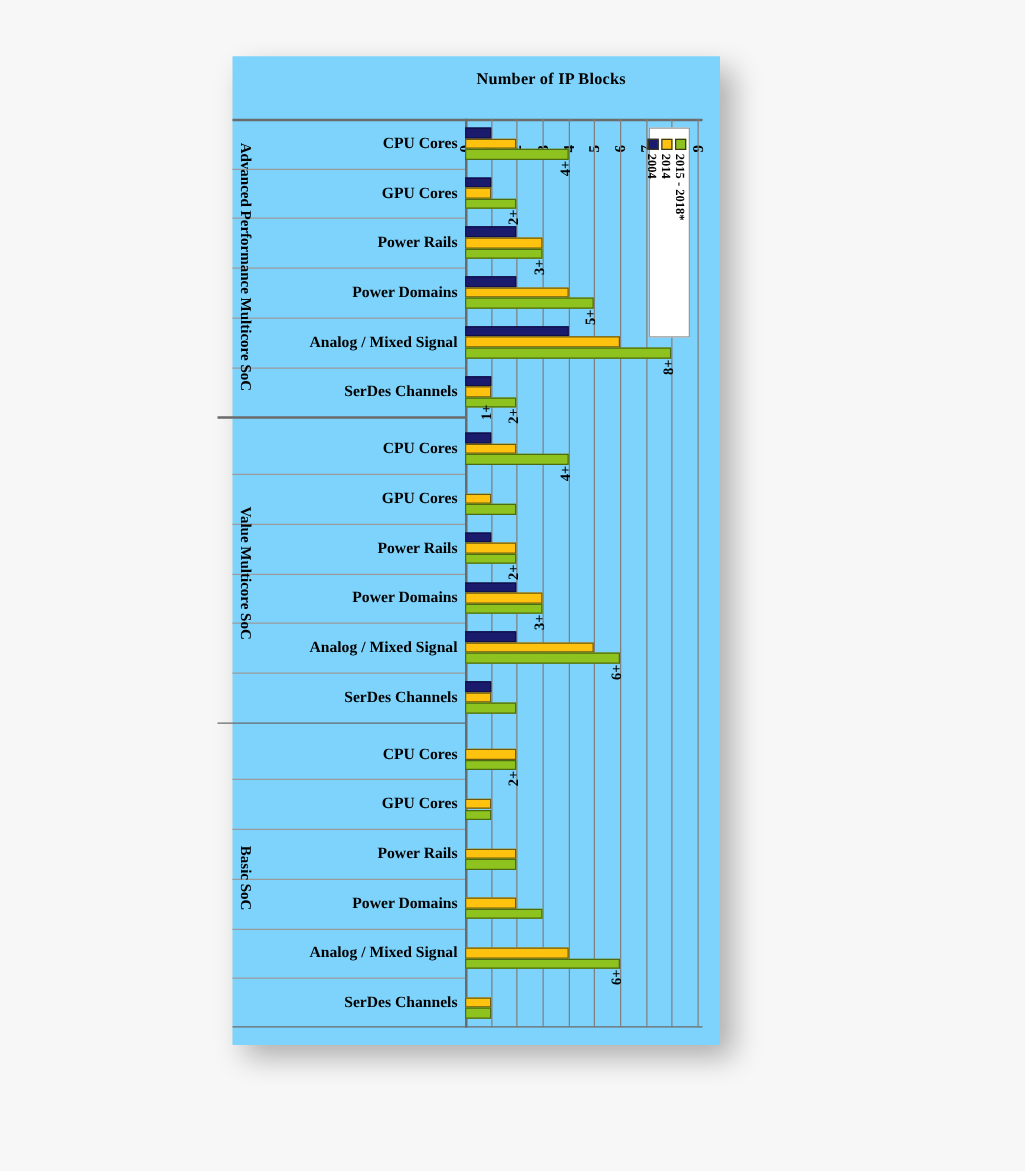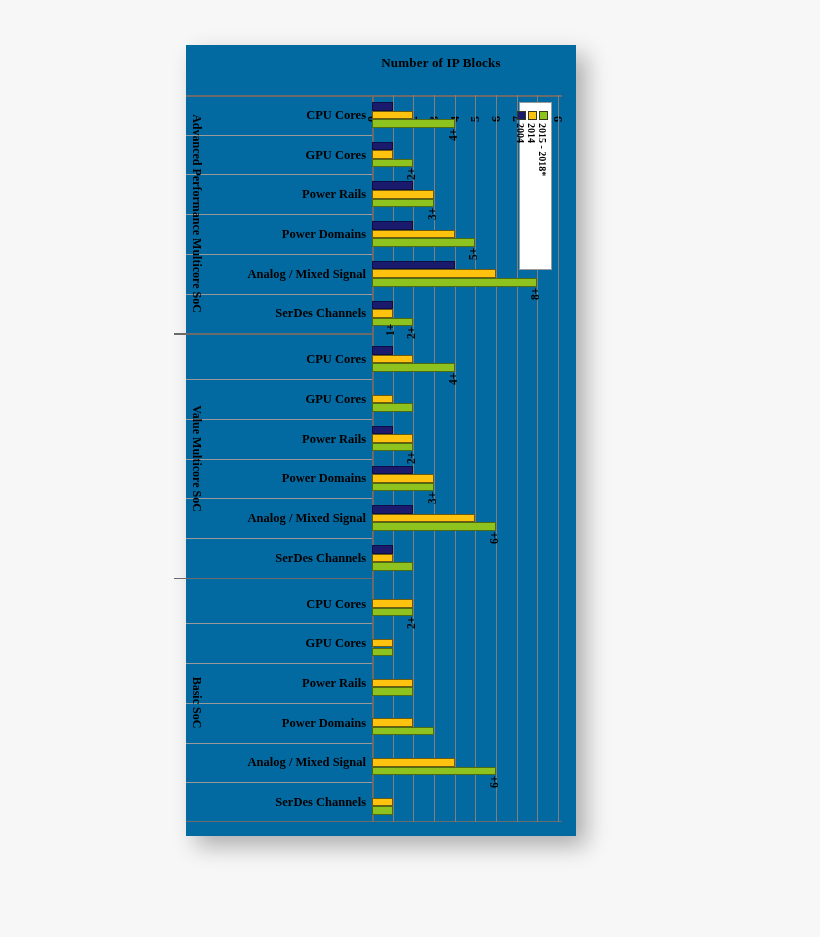--- a/index.html
+++ b/index.html
@@ -7,21 +7,21 @@
     width:820px;height:937px;
     background:#f7f7f7;
     font-family:"Liberation Serif", serif;
     overflow:hidden;
   }
   #stage{position:relative;width:820px;height:937px;}
 
   
   #panel{
     position:absolute;left:186px;top:45px;width:390px;height:791px;
-    background:#0369a1;
+    background:#7dd3fc;
     box-shadow:10px 10px 22px rgba(0,0,0,0.30);
   }
 
   
   #chart-title{
     position:absolute;left:0;top:10px;width:390px;
     text-align:center;
     font-weight:bold;font-size:13px;color:#000;
     letter-spacing:.2px;
   }

